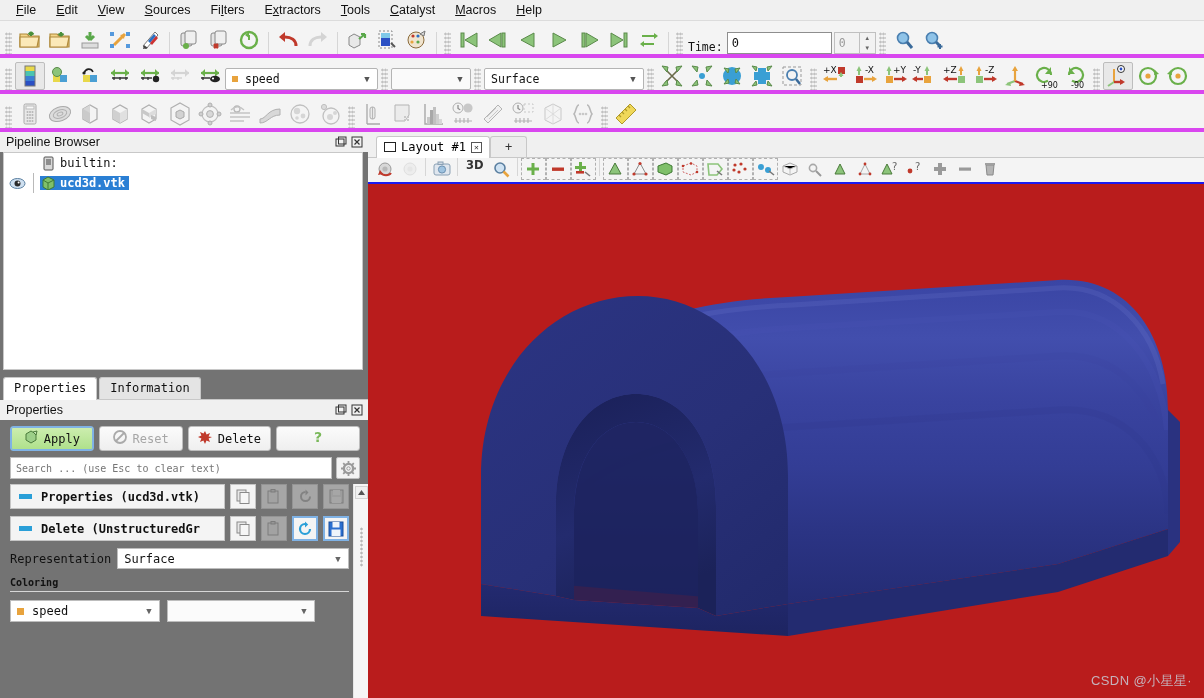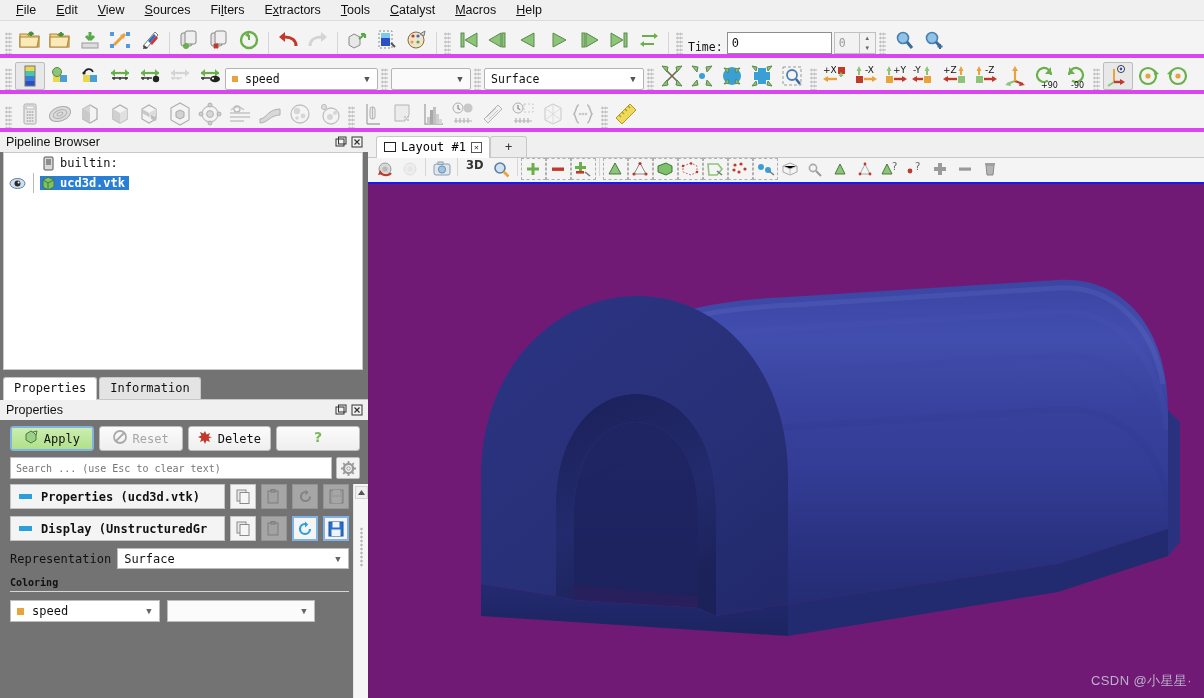--- a/index.html
+++ b/index.html
@@ -388,21 +388,21 @@
   .vbtn.dashed { border: 1px dashed #b0b0b0; }
   .vbtn.dim { opacity: .35; }
   .v3d {
     font-family: "DejaVu Sans", sans-serif; font-size: 11.5px;
     font-weight: bold; color: #333; padding: 0 5px;
   }
   .vsep { width:1px; height:18px; background:#d6d6d6; margin:0 3px; flex:0 0 auto;}
 
   .renderview {
     flex: 1 1 auto; position: relative; overflow: hidden;
-    background: #701a75;
+    background: #b91c1c;
     min-height: 0;
   }
   .watermark {
     position: absolute; right: 12px; bottom: 8px;
     font-family: "Liberation Sans", sans-serif;
     font-size: 13px; color: #c8ccd6; opacity: .85;
     letter-spacing: .4px;
   }
 
   
@@ -1187,21 +1187,21 @@
                     <rect x="1" y="1" width="13" height="13" fill="#dcdcdc" stroke="#8a8a8a"></rect>
                     <rect x="4" y="1" width="7" height="5" fill="#f4f4f4"></rect>
                     <rect x="3" y="8" width="9" height="6" fill="#f4f4f4"></rect>
                   </svg>
               </div>
             </div>
 
             <div class="grouprow">
               <div class="groupbtn">
                 <span class="minus-ind"></span>
-                <span>Display (UnstructuredGr</span>
+                <span>Delete (UnstructuredGr</span>
               </div>
               <div class="mini">
                 <svg width="15" height="15" viewBox="0 0 15 15">
                     <rect x="1" y="1" width="9" height="11" fill="#e8e8e8" stroke="#8a8a8a"></rect>
                     <rect x="4" y="3.5" width="9" height="11" fill="#f6f6f6" stroke="#8a8a8a"></rect>
                   </svg>
               </div>
               <div class="mini dim">
                 <svg width="15" height="15" viewBox="0 0 15 15">
                     <rect x="1" y="2" width="10" height="12" fill="#e8e8e8" stroke="#8a8a8a"></rect>

